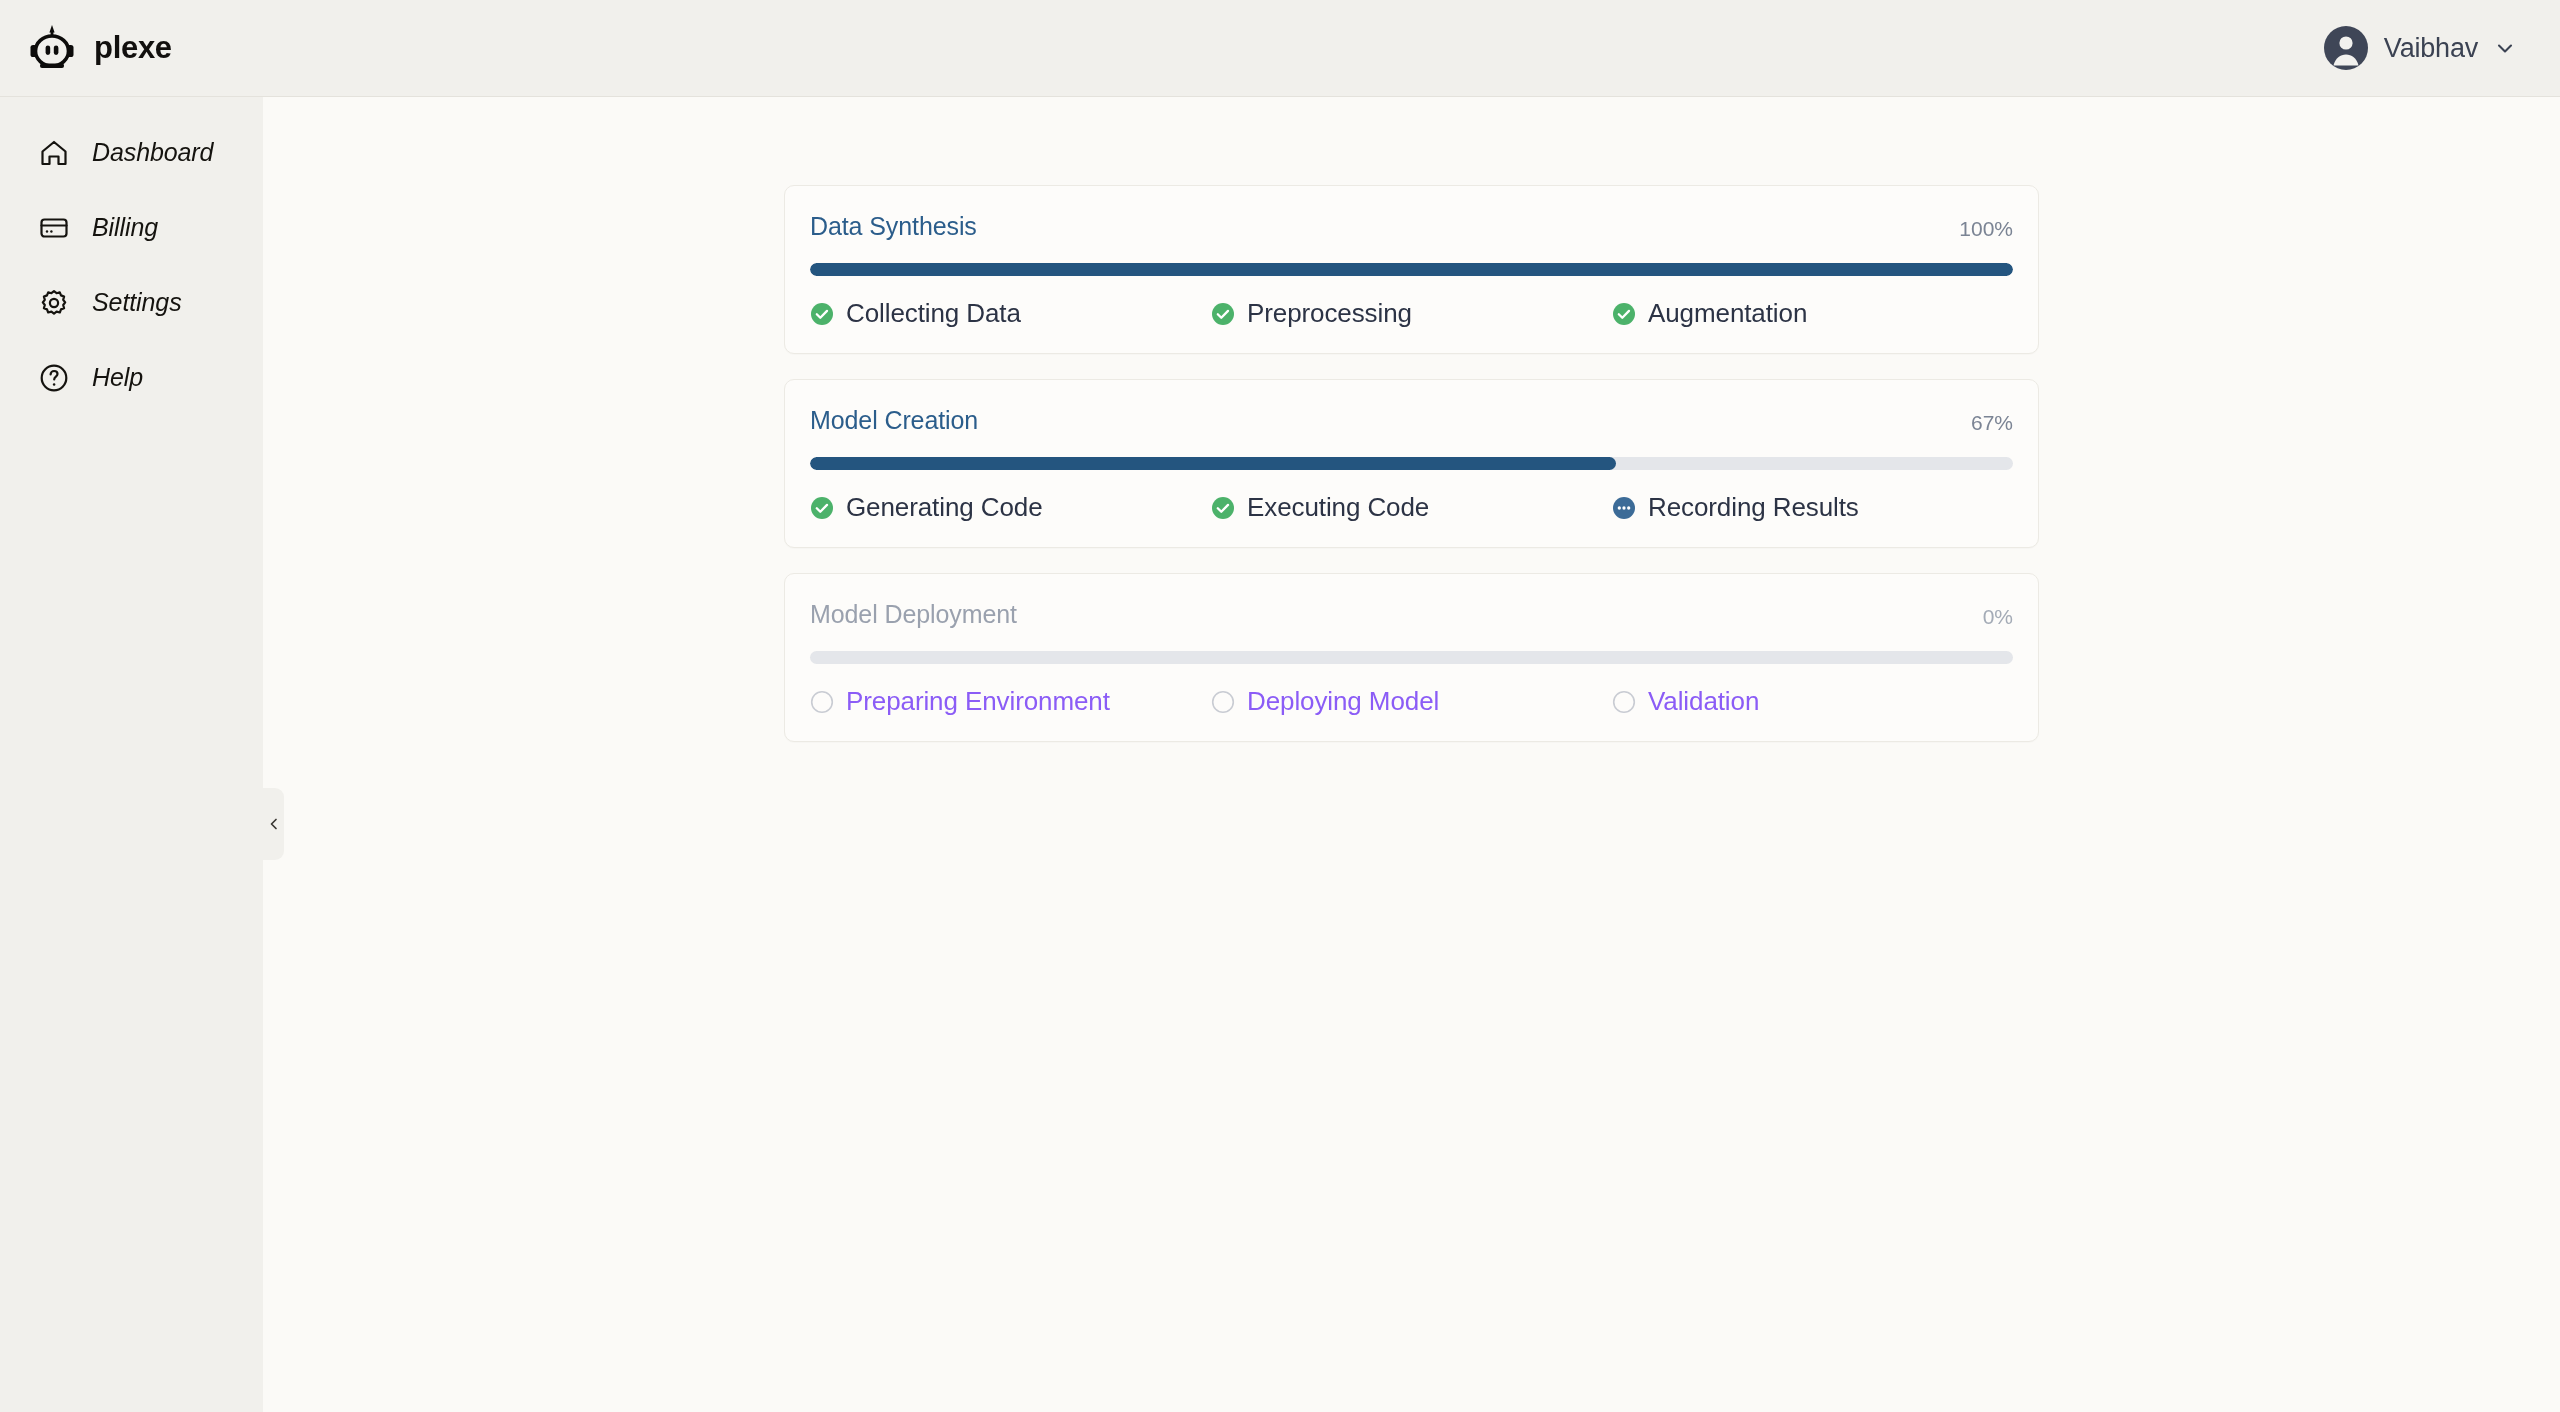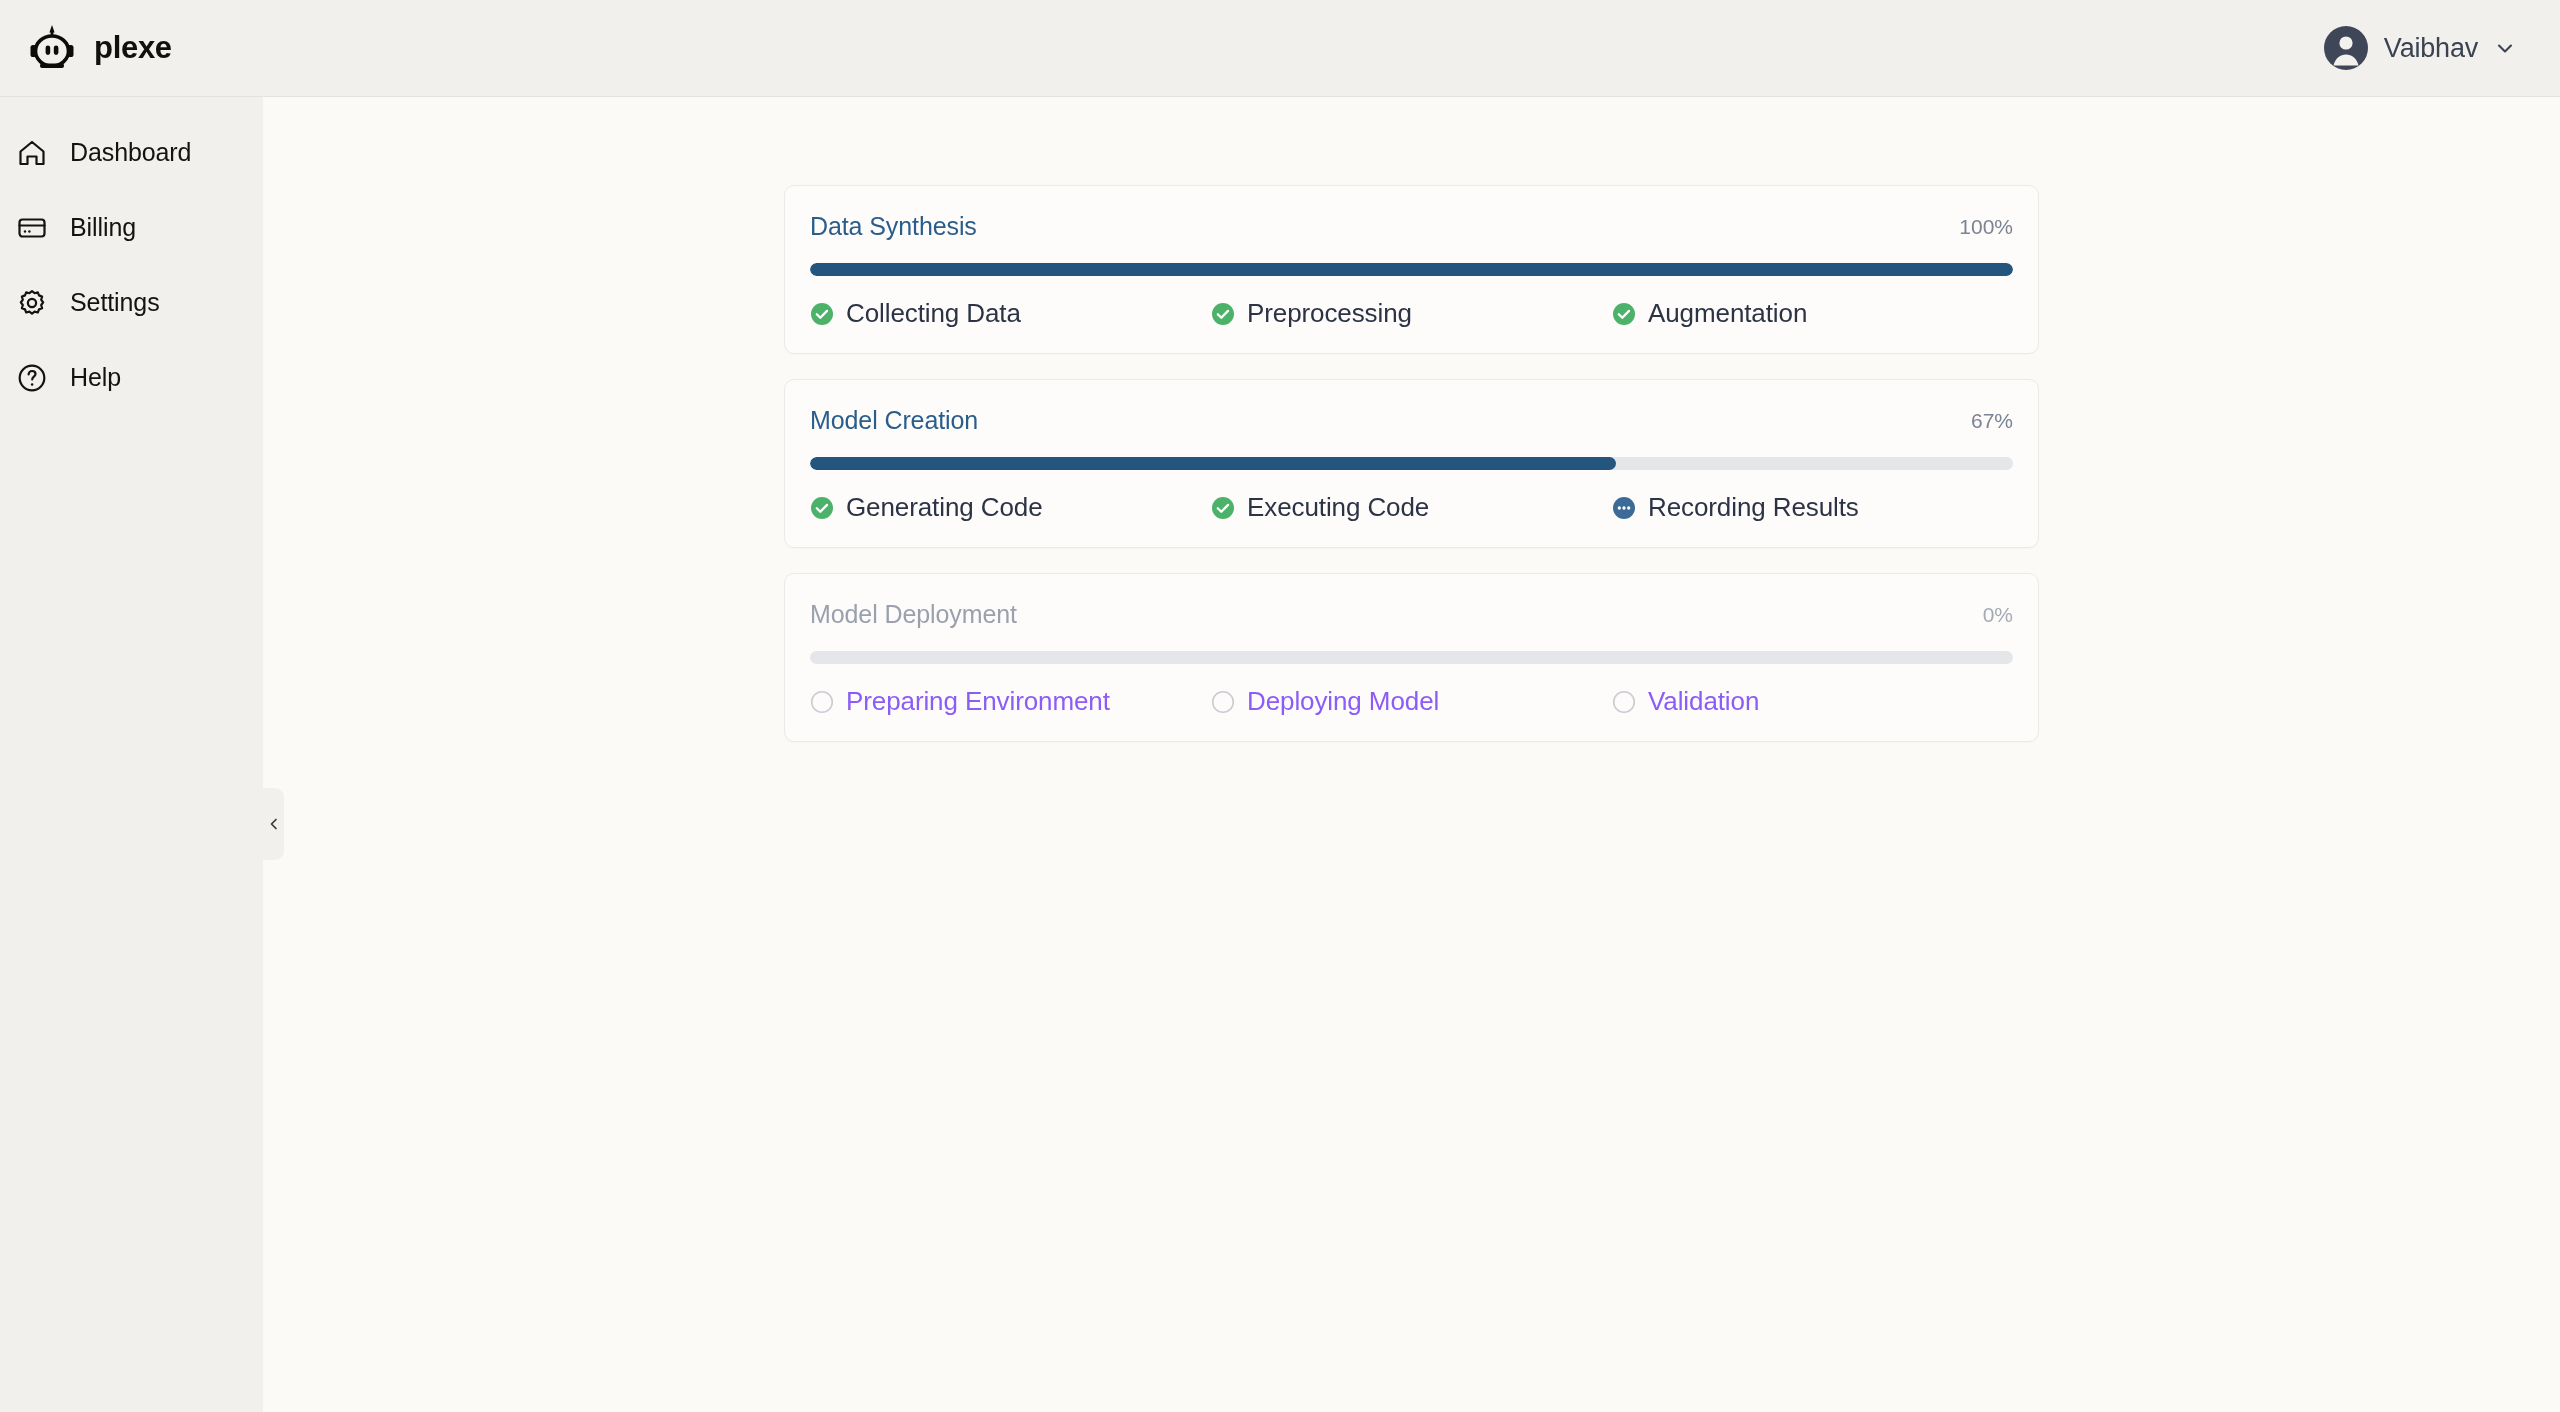--- a/index.html
+++ b/index.html
@@ -68,24 +68,25 @@
     height: 1315px;
     background: #f1f0ec;
     padding-top: 18px;
     z-index: 4;
   }
 
   .nav-item {
     display: flex;
     align-items: center;
     height: 75px;
-    padding: 0 22px 0 16px;
+    padding: 0 22px 0 38px;
     gap: 22px;
     cursor: pointer;
     position: relative;
+    font-style: italic;
   }
   .nav-item .nav-label {
     font-size: 25px;
     color: #15130f;
     letter-spacing: -0.1px;
     flex: 1;
   }
   .nav-icon { width: 32px; height: 32px; display: block; flex: none; }
 
   .nav-item.active { background: #24557f; }
@@ -140,21 +141,21 @@
     background: #fdfcfa;
     border: 1px solid #eceae4;
     border-radius: 10px;
     padding: 26px 25px 24px 25px;
     margin-bottom: 25px;
     box-shadow: 0 1px 1px rgba(30,30,30,0.02);
   }
 
   .stage-head {
     display: flex;
-    align-items: center;
+    align-items: flex-end;
     justify-content: space-between;
     margin-bottom: 22px;
   }
   .stage-name {
     font-size: 25px;
     color: #2b5d8b;
     letter-spacing: -0.1px;
   }
   .stage-name.muted { color: #9aa1ae; }
   .stage-pct {

